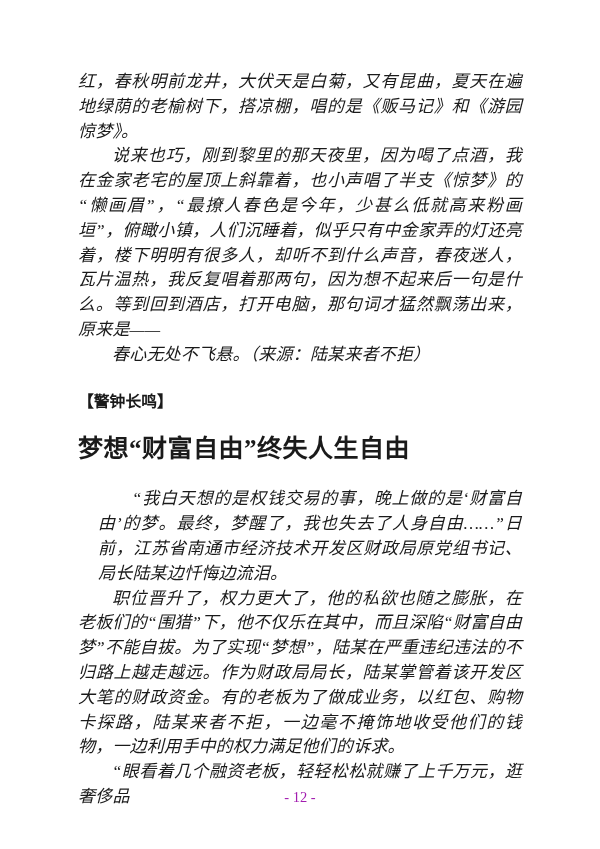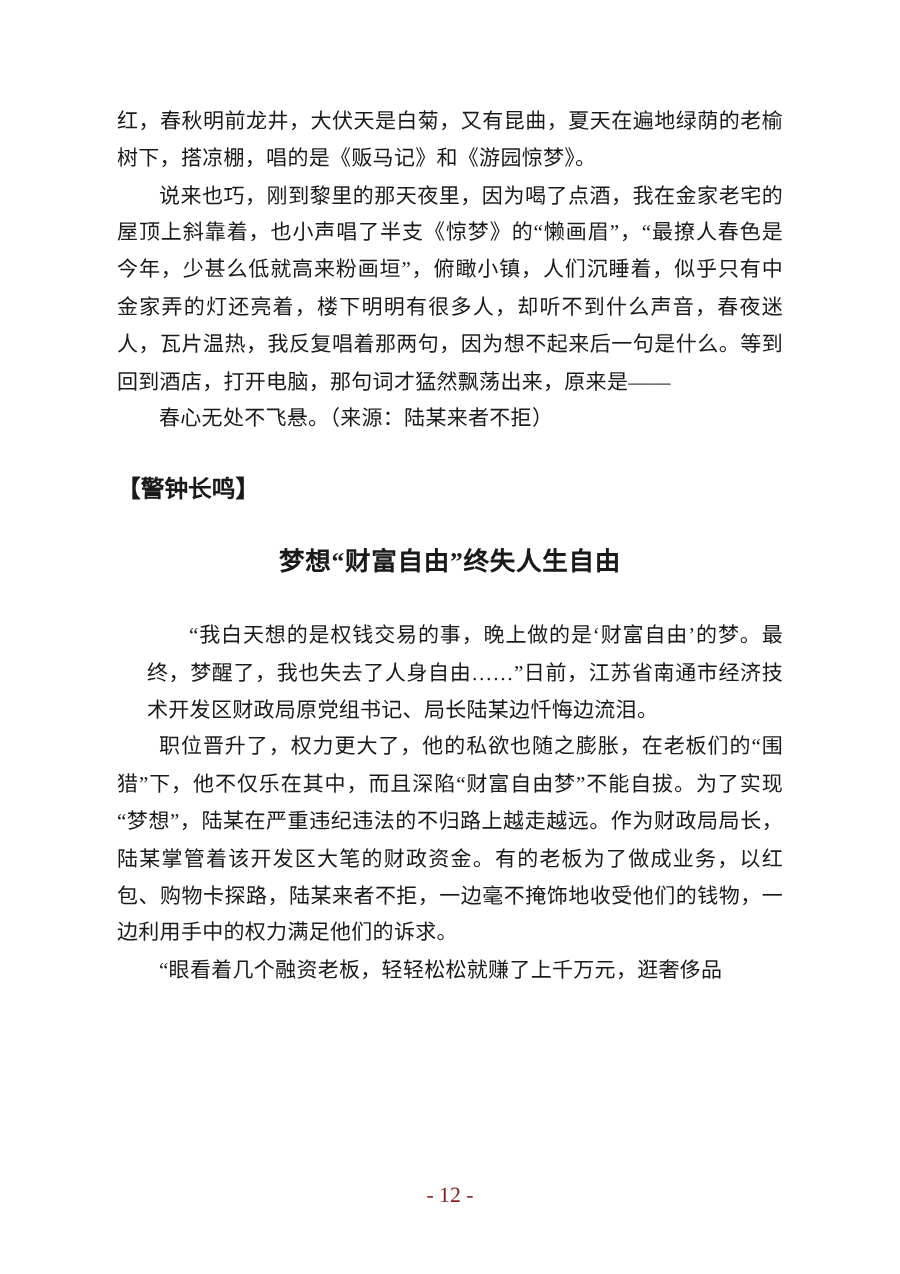--- a/index.html
+++ b/index.html
@@ -17,56 +17,56 @@
     color: #1a1a1a;
   }
   .content {
     position: absolute;
     left: 78px;
     top: 70px;
     width: 444px;
   }
   p.body {
     margin: 0;
-    font-size: 14px;
+    font-size: 17px;
     line-height: 24.8px;
     text-align: justify;
     text-justify: inter-ideograph;
     letter-spacing: 0.2px;
+    font-style: italic;
   }
   p.indent {
     text-indent: 2em;
   }
   .section-heading {
     margin: 22px 0 0 0;
     font-size: 15.8px;
     font-weight: bold;
     line-height: 24.8px;
   }
   .article-title {
     margin: 21px 0 0 0;
-    font-size: 17px;
+    font-size: 25px;
     font-weight: bold;
-    text-align: center;
     line-height: 28px;
     letter-spacing: 0.5px;
   }
   p.after-title {
     margin-top: 24px;
     margin-left: 20px;
   }
   .page-number {
     position: absolute;
     top: 788px;
     left: 0;
     width: 100%;
     text-align: center;
     font-size: 14.5px;
     line-height: 18px;
-    color: #7f1d1d;
+    color: #a21caf;
   }
 </style>
 </head>
 <body>
 
 <div class="page">
   <div class="content">
 
     <p class="body">红，春秋明前龙井，大伏天是白菊，又有昆曲，夏天在遍地绿荫的老榆树下，搭凉棚，唱的是《贩马记》和《游园惊梦》。</p>
 

